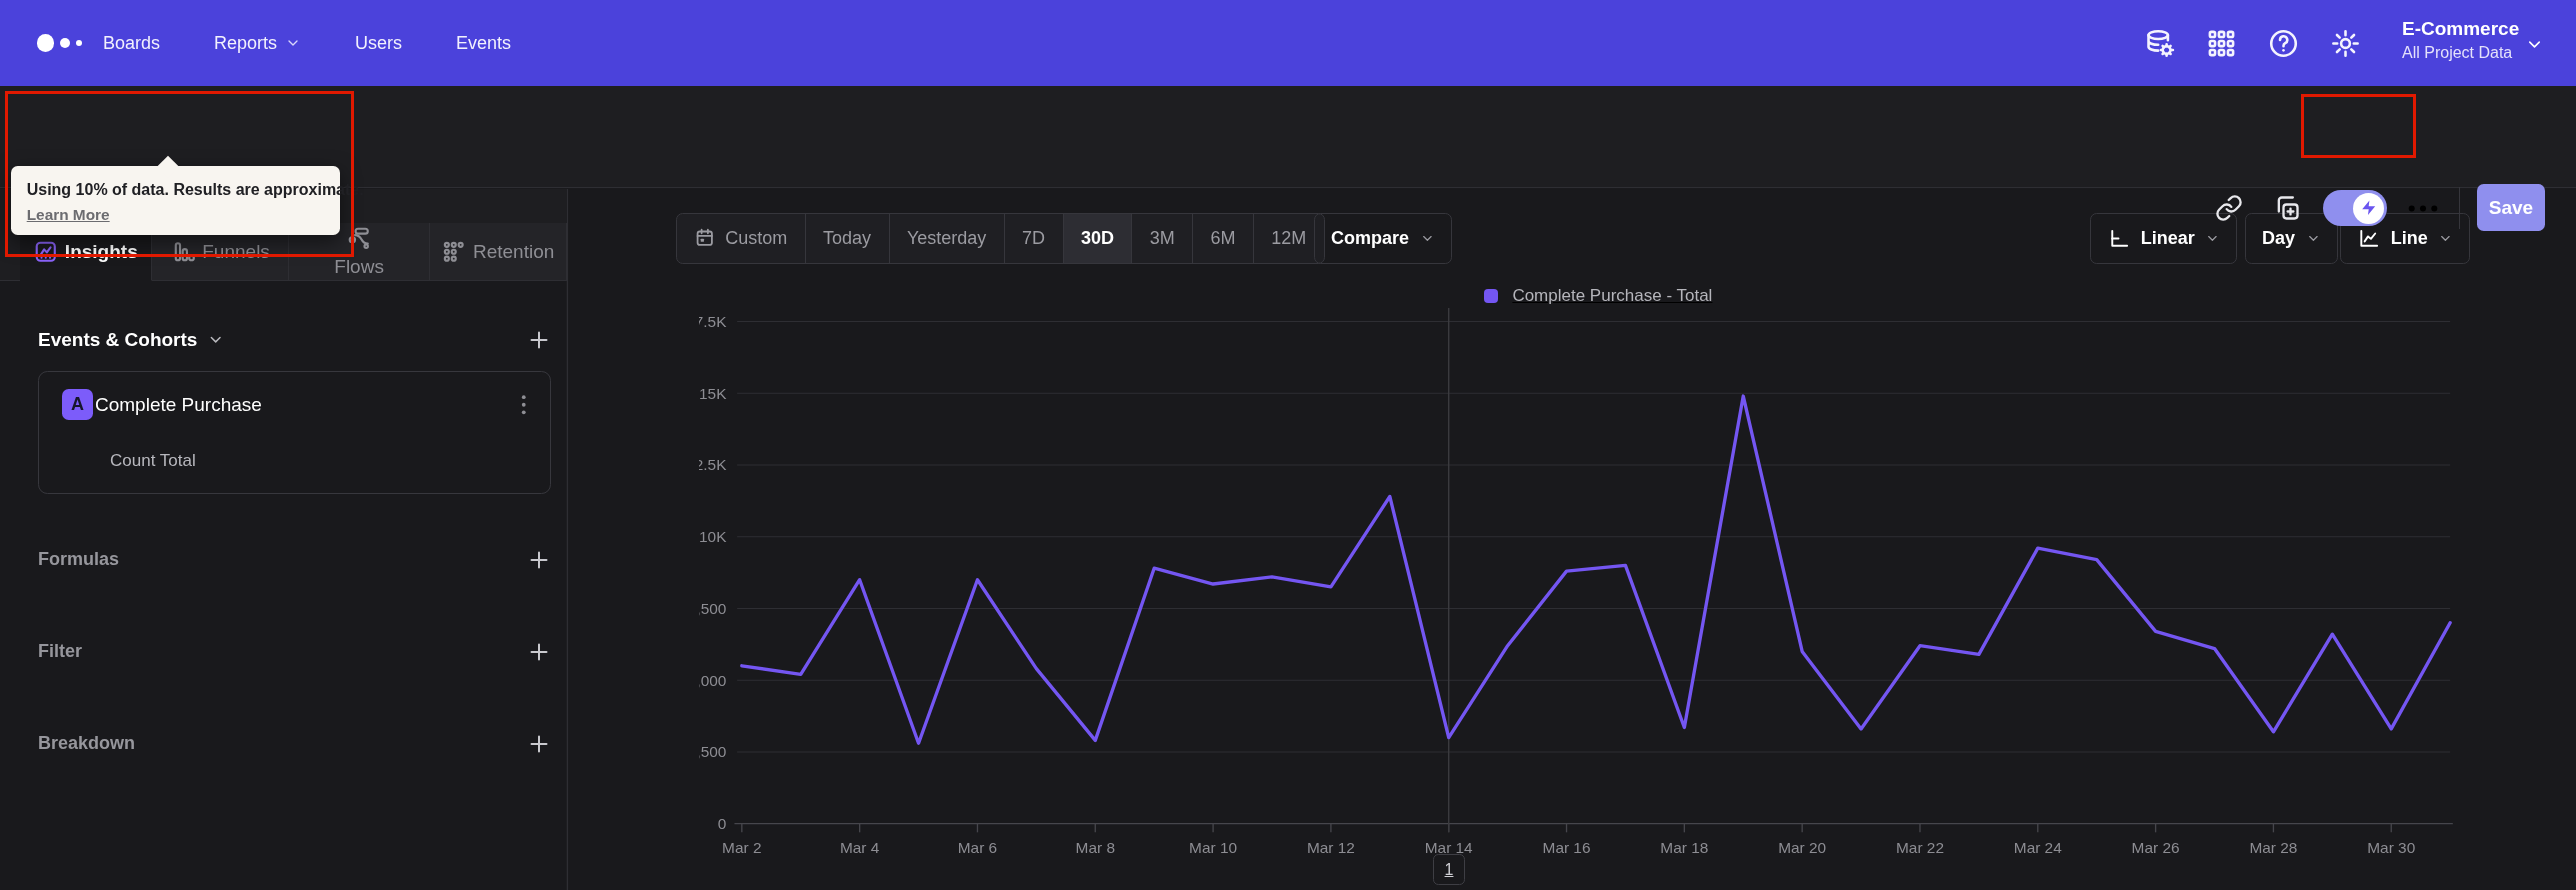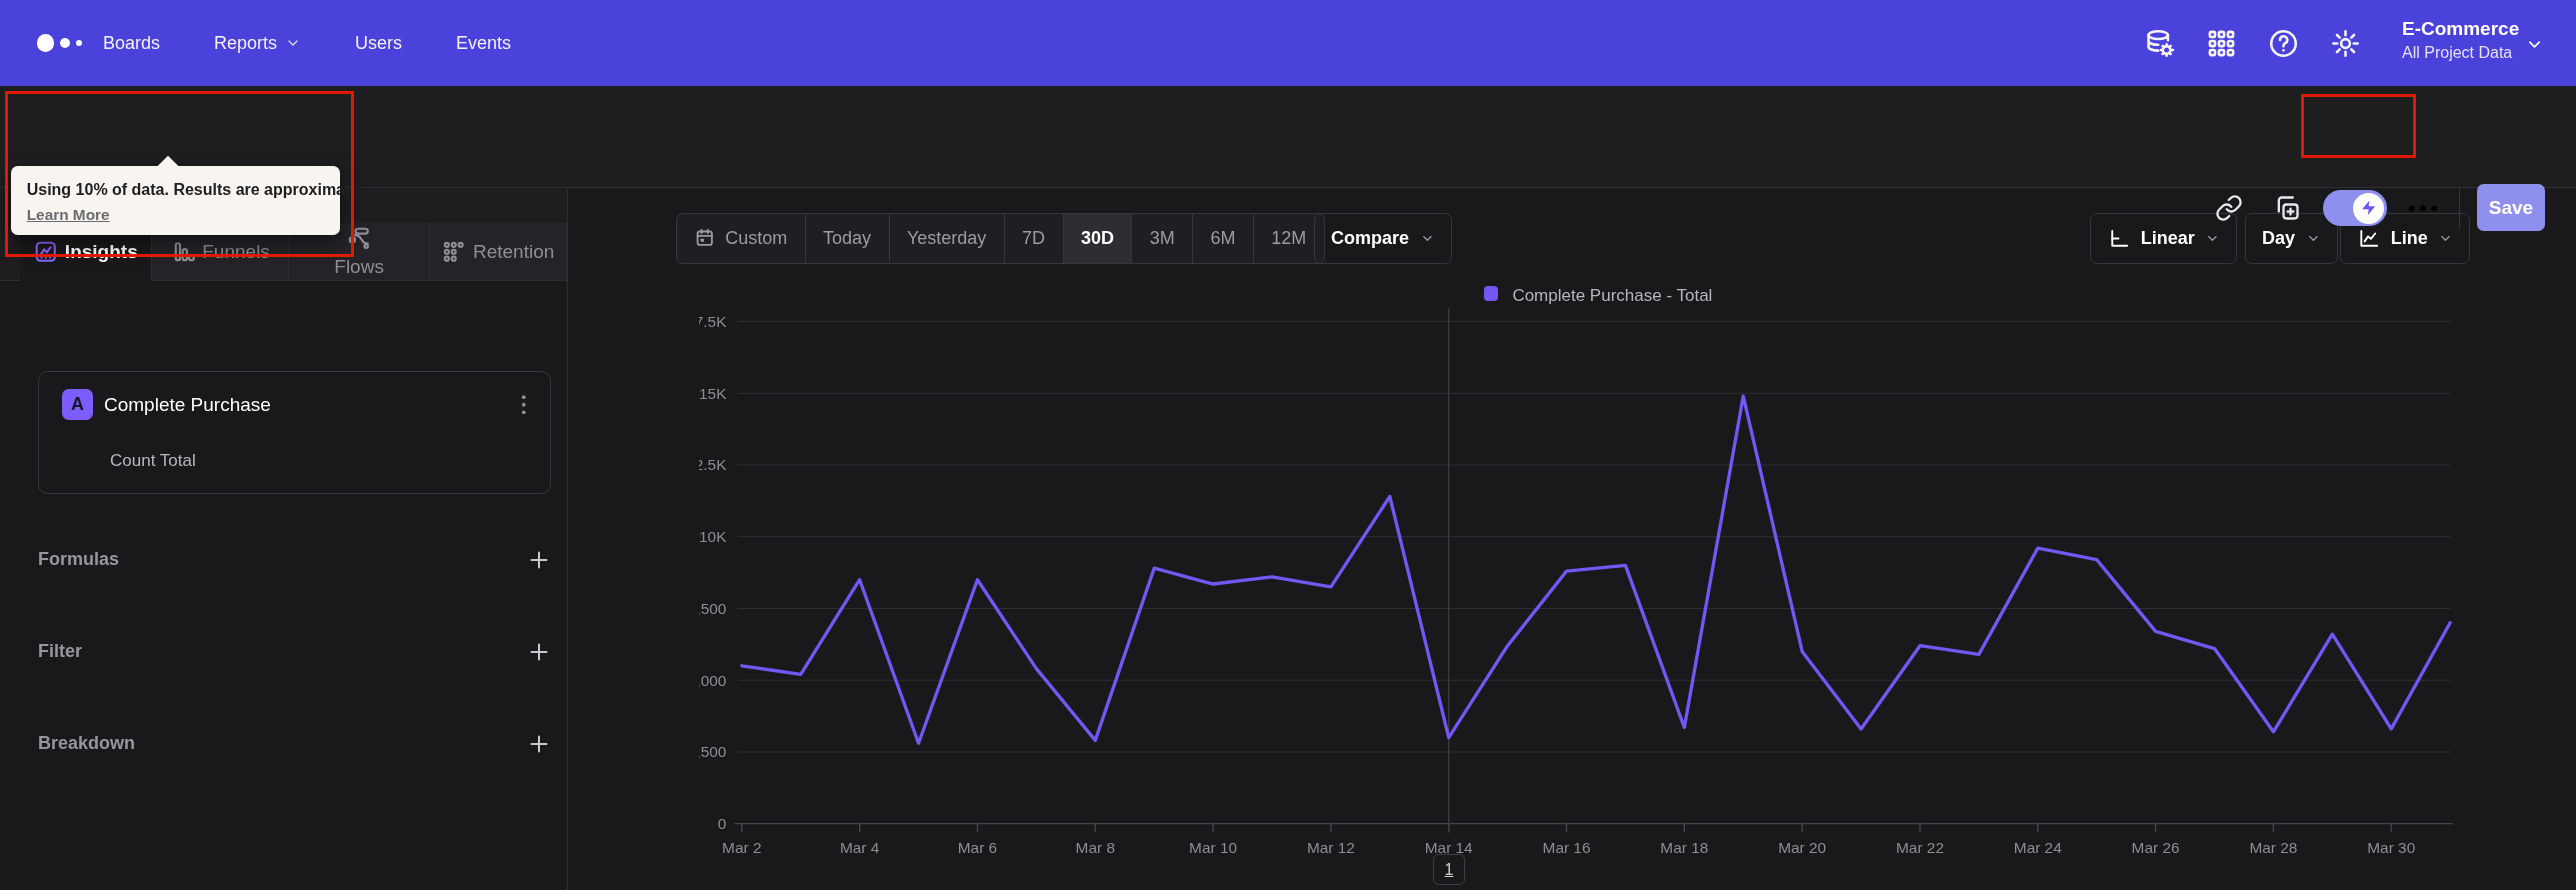--- a/index.html
+++ b/index.html
@@ -86,21 +86,21 @@
   #events-header { left:38px; top:47px; width:513px; display:flex; align-items:center; }
   #events-header .lbl { color:#fff; font-size:19px; font-weight:600; }
   #events-header .ch { width:17.4px; height:17.4px; color:#b9b9be; margin-left:9.4px; }
   .plus-btn { width:24px; height:24px; color:#c9c9ce; margin-left:auto; cursor:pointer; }
   #event-card { left:38px; top:90px; width:513px; height:123px; border:1.3px solid #37373d;
     border-radius:9.4px; cursor:pointer; }
   #event-card .row1 { position:absolute; left:23px; top:17.4px; right:16px; display:flex;
     align-items:center; }
   #letter-badge { width:31px; height:31px; border-radius:6.7px; background:#7c5cfa; color:#16162b;
     font-size:18px; font-weight:700; display:flex; align-items:center; justify-content:center; }
-  #event-name { color:#fff; font-size:19px; margin-left:11px; }
+  #event-name { color:#fff; font-size:19px; margin-left:2px; }
   #kebab { width:21.5px; height:21.5px; color:#8e8e94; margin-left:auto; cursor:pointer; }
   #event-metric { position:absolute; left:71px; top:79px; color:#b7b7bd; font-size:17px; cursor:pointer; }
   .section-row { left:38px; width:513px; height:29.5px; display:flex; align-items:center;margin-top:44px; }
   .section-row .lbl { color:#96969c; font-size:18px; font-weight:600; }
 
   
   #main { left:569px; top:189px; width:2007px; height:701px; background:#19191c; }
   #range-group { left:107px; top:23.5px; height:51px; display:flex; align-items:stretch;
     border:1.3px solid #36363c; border-radius:6.7px; overflow:hidden; background:#1f1f23; }
   .range { display:flex; align-items:center; gap:9.4px; padding:0 17.4px; color:#9b9ba1;
@@ -110,22 +110,22 @@
   .range .cal { width:21.5px; height:21.5px; }
   .dropdown { height:51px; display:flex; align-items:center; gap:10.7px; padding:0 16px;
     border:1.3px solid #36363c; border-radius:6.7px; color:#fff; font-size:18px; font-weight:600;
     cursor:pointer; white-space:nowrap; }
   .dropdown .dicon { width:23px; height:23px; color:#fff; }
   .dropdown .ch { width:14.8px; height:14.8px; color:#9a9aa0; }
   #compare-btn { left:745px; top:23.5px; }
   #scale-dd { left:1521px; top:23.5px; }
   #interval-dd { left:1676px; top:23.5px; }
   #type-dd { left:1771px; top:23.5px; }
-  #legend { left:130px; top:97px; width:1798px; display:flex; align-items:flex-start;
-    justify-content:center; gap:14px; }
+  #legend { left:130px; top:97px; width:1798px; display:flex; align-items:center;
+    justify-content:center; gap:14px;text-decoration:underline; }
   #legend-swatch { width:14.8px; height:14.8px; border-radius:4px; }
   #legend-label { color:#b5b5bb; font-size:17px; }
   #chart-svg { left:130px; top:111px; }
   #chart-svg text { font-family:"Liberation Sans", sans-serif; }
   #pagination { left:864px; top:665px; width:32px; height:31px; border:1.3px solid #3e3e44;
     border-radius:5.4px; display:flex; align-items:center; justify-content:center;
     color:#cfcfd4; font-size:16px; cursor:pointer; }
   #pagination span { text-decoration:underline; }
 </style>
 </head>
@@ -289,20 +289,33 @@
             <circle cx="12" cy="12" r="1.9"></circle>
             <circle cx="5.5" cy="18.5" r="1.9"></circle>
             <circle cx="12" cy="18.5" r="1.9"></circle>
           </svg>
         </span>
         <span>Retention</span>
       </div>
       <div class="spacer-r"></div>
     </div>
   <div id="pane">
+    <div id="events-header" class="abs">
+      <span class="lbl">Events &amp; Cohorts</span>
+      <span class="icon ch">
+          <svg viewBox="0 0 24 24">
+            <polyline points="6 9 12 15 18 9"></polyline>
+          </svg>
+        </span>
+      <span class="icon plus-btn">
+          <svg viewBox="0 0 24 24">
+            <path d="M12 4.5v15M4.5 12h15"></path>
+          </svg>
+        </span>
+    </div>
     <div id="event-card" class="abs">
       <div class="row1">
         <span id="letter-badge">A</span>
         <span id="event-name">Complete Purchase</span>
         <span id="kebab" class="icon fill">
             <svg viewBox="0 0 10 34">
               <circle cx="5" cy="5" r="3"></circle>
               <circle cx="5" cy="17" r="3"></circle>
               <circle cx="5" cy="29" r="3"></circle>
             </svg>

